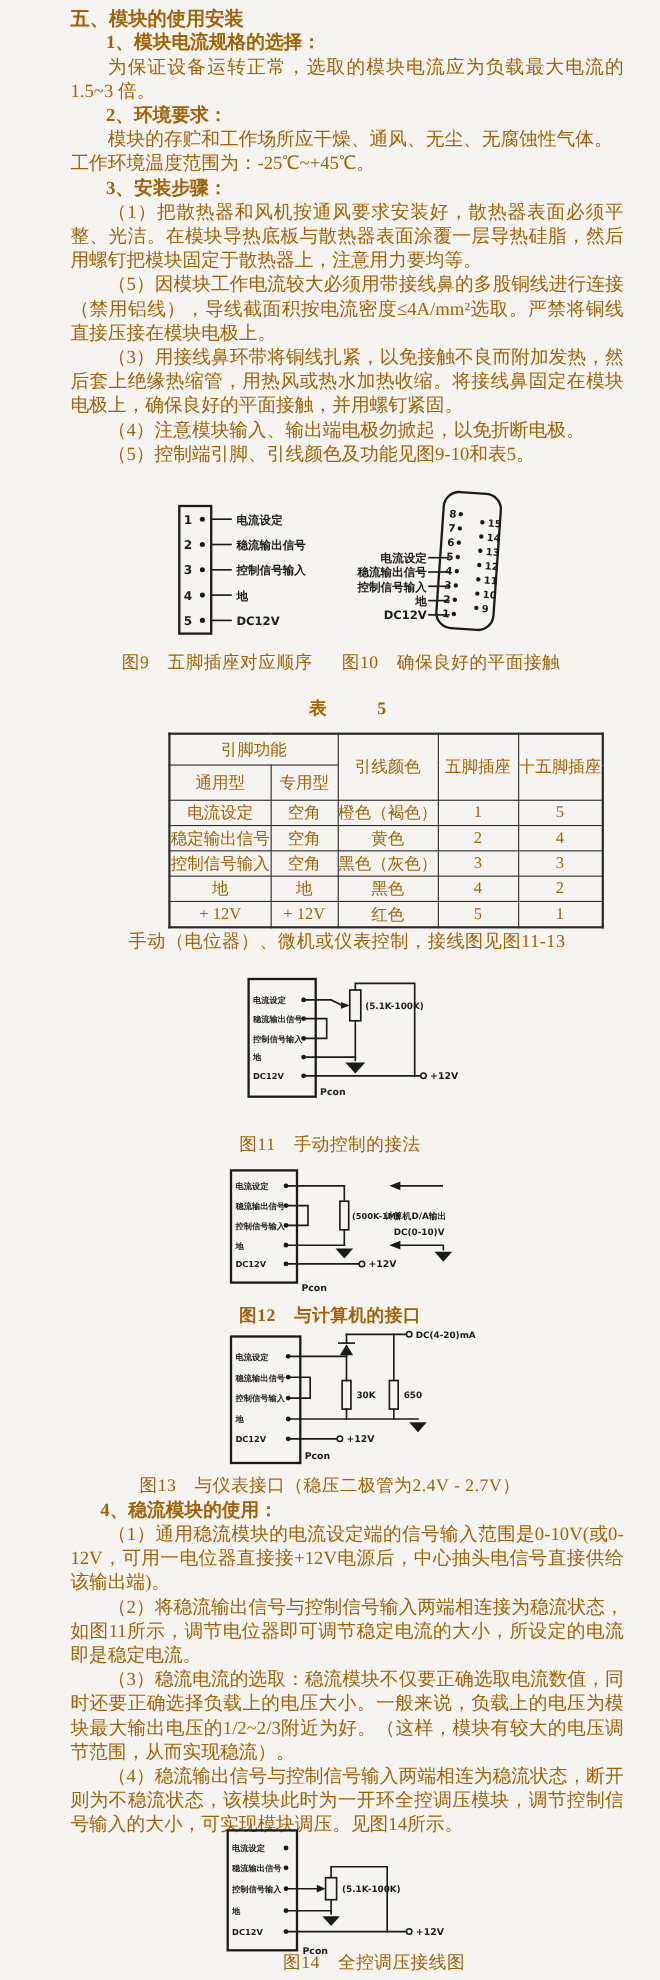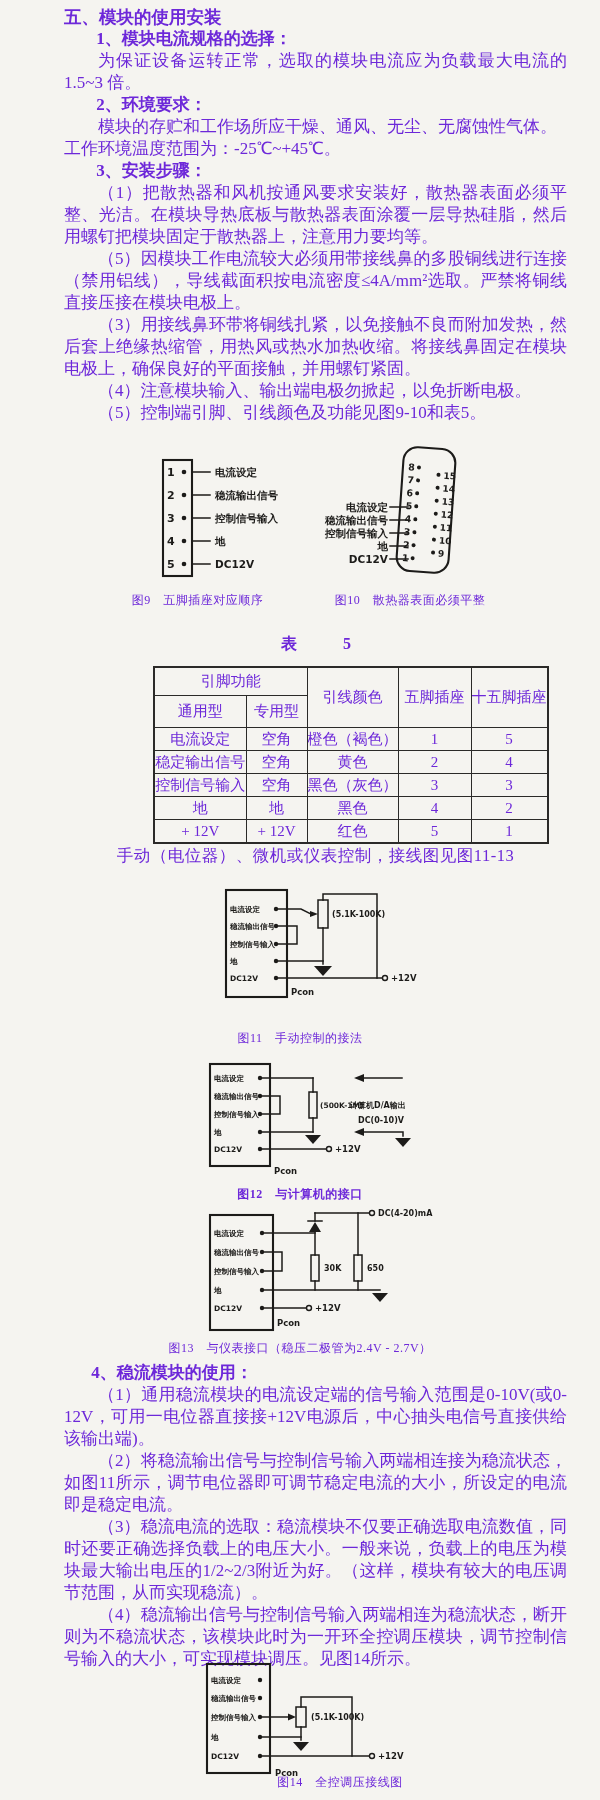--- a/index.html
+++ b/index.html
@@ -1,23 +1,23 @@
 <!DOCTYPE html>
 <html><head>
 <meta charset="utf-8">
 <style>
   html,body{margin:0;padding:0;background:#e8e7e3;}
   .page{position:relative;width:600px;height:1800px;background:#f5f4f0;
-        font-family:"Liberation Serif",serif;color:#6d28d9;overflow:hidden;}
+        font-family:"Liberation Serif",serif;color:#a16207;overflow:hidden;}
   .textblock{position:absolute;left:64px;width:503px;}
   .textblock p{margin:0;font-size:17px;line-height:22px;text-align:justify;}
   p.h{font-weight:bold;font-size:17.5px;}
   p.t{font-weight:bold;text-indent:1.9em;}
   p.i2{text-indent:2em;}
-  .cap{position:absolute;font-size:12px;text-align:center;letter-spacing:0.5px;}
+  .cap{position:absolute;font-size:16px;text-align:center;letter-spacing:0.5px;}
   .t5wrap{position:absolute;left:125px;top:666px;padding-left:28px;}
   table.t5{border-collapse:collapse;border:2px solid #2b2a28;table-layout:fixed;}
   .t5 th,.t5 td{border:1px solid #2b2a28;text-align:center;vertical-align:middle;
                 font-weight:normal;font-size:15px;padding:0;overflow:hidden;}
   .t5 .hr1 th{height:27px;} .t5 .hr2 th{height:31px;} .t5 .dr td{height:22px;}
   .c-func{font-size:14.5px;white-space:nowrap;}
   .c-color{font-size:13.5px;white-space:nowrap;}
   .c-15{font-size:14px;white-space:nowrap;margin-left:45px;}
   .tbl-title{position:absolute;left:125px;top:634px;width:382px;text-align:center;
              font-size:16px;font-weight:bold;}
@@ -116,21 +116,21 @@
       <text class="t9" x="131" y="50.5">14</text>
       <text class="t9" x="131" y="63.5">13</text>
       <text class="t9" x="131" y="76.5">12</text>
       <text class="t9" x="131" y="89.5">11</text>
       <text class="t9" x="131" y="102.5">10</text>
       <text class="t9" x="131" y="115.5">9</text>
     </g>
   </svg>
 
   <div class="cap" style="left:85px;top:592px;width:225px;">图9　五脚插座对应顺序</div>
-  <div class="cap" style="left:300px;top:592px;width:220px;">图10　散热器表面必须平整</div>
+  <div class="cap" style="left:300px;top:592px;width:220px;">图10　确保良好的平面接触</div>
 
   <div class="tbl-title">
     <span>表</span>
     <span class="gap">5</span>
   </div>
 
   <div class="t5wrap">
     <table class="t5">
       <colgroup>
         <col style="width:92px">

